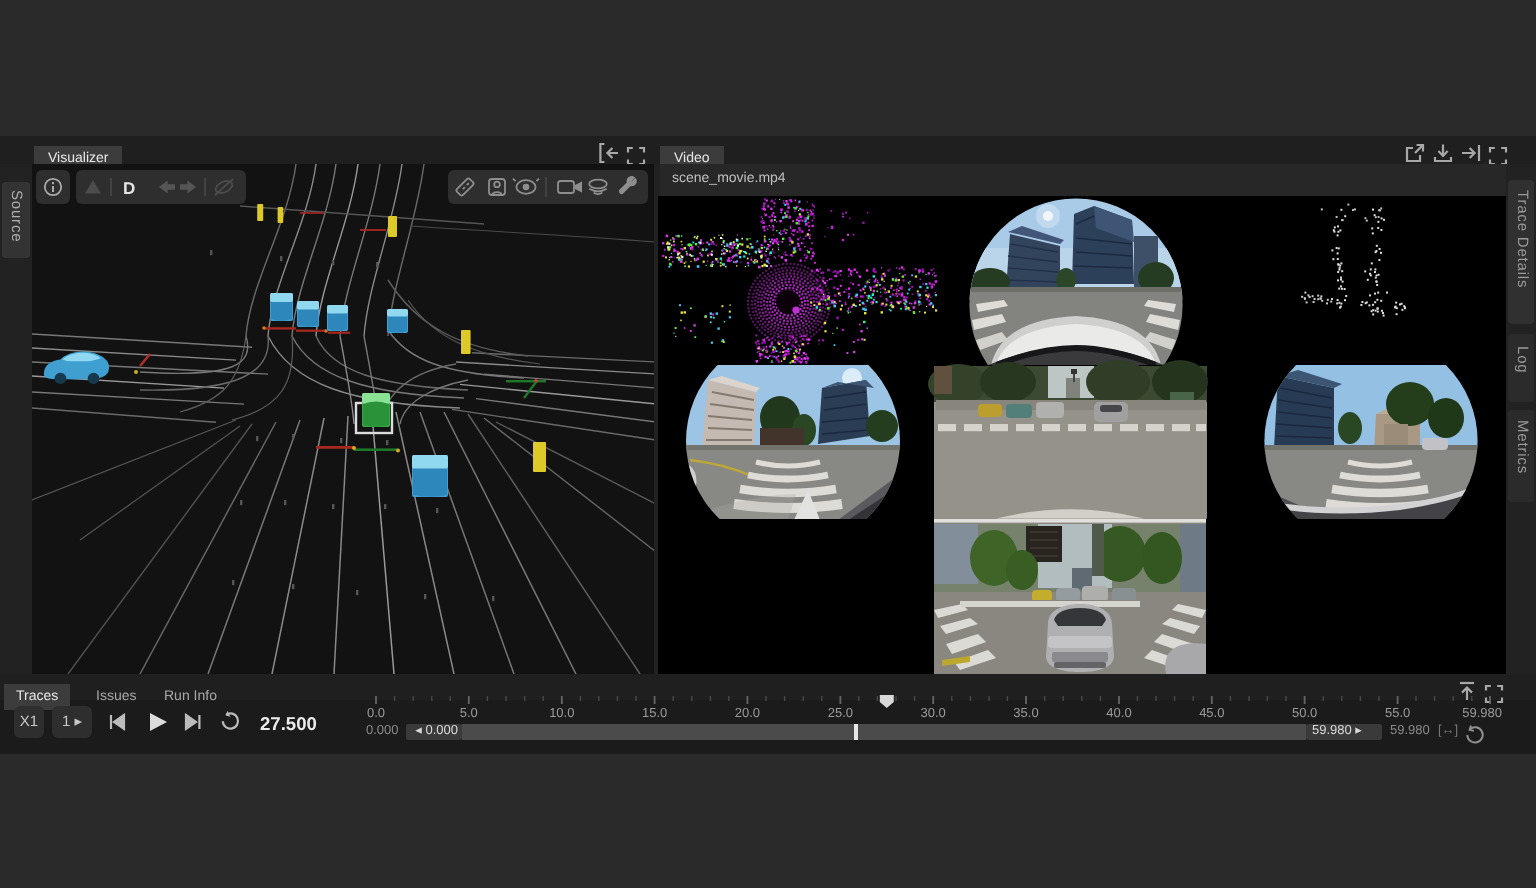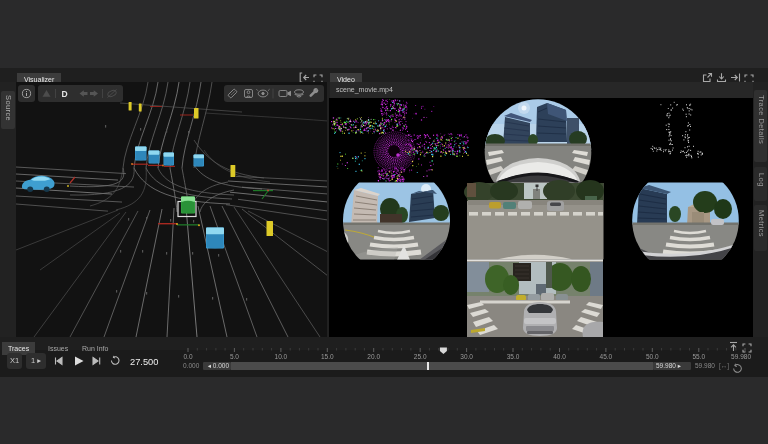--- a/index.html
+++ b/index.html
@@ -2107,21 +2107,21 @@
 <div class="chip" style="left:26px;top:353px;width:20px;height:16px;line-height:16px">1 ▸</div>
 <svg class="abs" width="70" height="14" viewBox="0 0 70 14" style="left:54px;top:354px">
     <path d="M1.5 3.5 L1.5 10.5 M8 3.5 L3 7 L8 10.5 Z" stroke="#bbb" fill="#bbb" stroke-width="1.1"></path>
     <path d="M21 2.5 L29.5 7 L21 11.5 Z" fill="#dcdcdc"></path>
     <path d="M39 3.5 L44 7 L39 10.5 Z M45.7 3.5 L45.7 10.5" stroke="#bbb" fill="#bbb" stroke-width="1.1"></path>
     <g transform="translate(56 1)">
       <path d="M3 2.4 A3.8 3.8 0 1 1 1.4 5.6" stroke="#bbb" stroke-width="1.1" fill="none"></path>
       <path d="M3.7 0.4 L2.9 2.7 L5.2 3.4" fill="#bbb"></path>
     </g>
   </svg>
-<div class="abs" style="left:130px;top:357px;font-size:9.3px;font-weight:normal;color:#ececec">27.500</div>
+<div class="abs" style="left:130px;top:357px;font-size:9.3px;font-weight:bold;color:#ececec">27.500</div>
 <svg class="abs" width="585" height="30" viewBox="0 0 585 30" style="left:183px;top:347px">
     <line x1="5.0" y1="1" x2="5.0" y2="5" stroke="#666" stroke-width="0.9"></line>
     <text x="5.0" y="11.5" font-size="6.5" fill="#9a9a9a" text-anchor="middle" font-family="Liberation Sans">0.0</text>
     <line x1="14.3" y1="1" x2="14.3" y2="3.5" stroke="#484848" stroke-width="0.7"></line>
     <line x1="23.6" y1="1" x2="23.6" y2="3.5" stroke="#484848" stroke-width="0.7"></line>
     <line x1="32.9" y1="1" x2="32.9" y2="3.5" stroke="#484848" stroke-width="0.7"></line>
     <line x1="42.1" y1="1" x2="42.1" y2="3.5" stroke="#484848" stroke-width="0.7"></line>
     <line x1="51.4" y1="1" x2="51.4" y2="5" stroke="#666" stroke-width="0.9"></line>
     <text x="51.4" y="11.5" font-size="6.5" fill="#9a9a9a" text-anchor="middle" font-family="Liberation Sans">5.0</text>
     <line x1="60.7" y1="1" x2="60.7" y2="3.5" stroke="#484848" stroke-width="0.7"></line>

